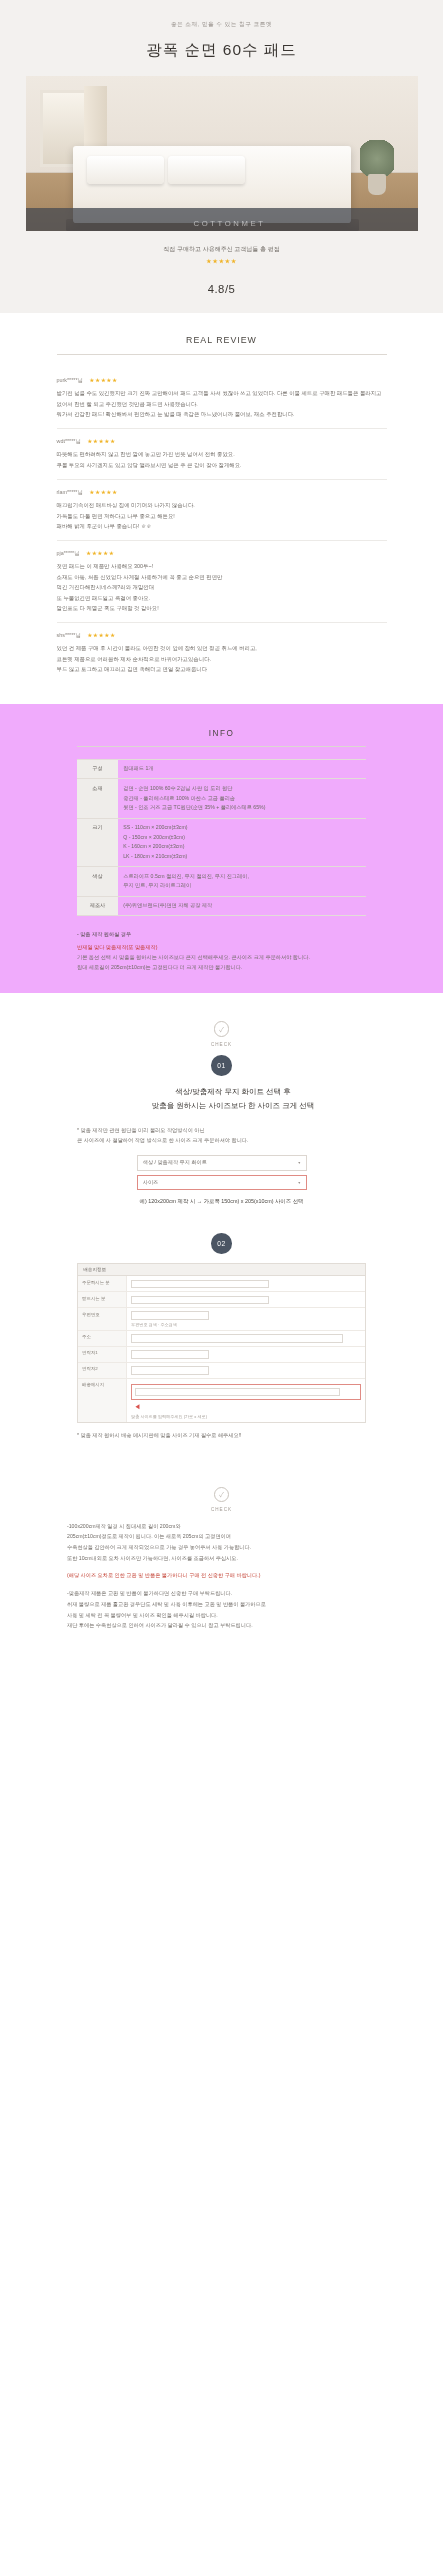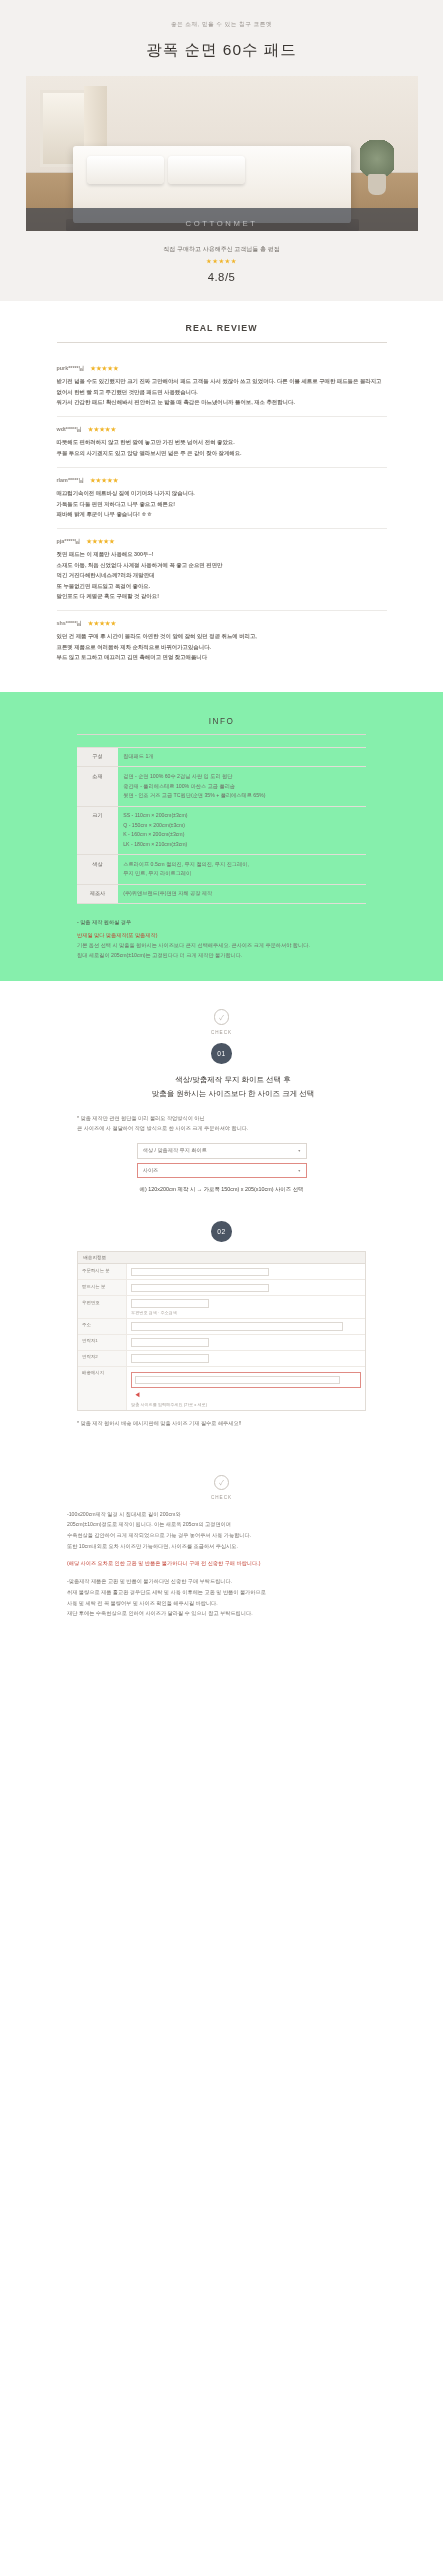--- a/index.html
+++ b/index.html
@@ -78,63 +78,63 @@
     box-shadow: 0 1.5px 3.1px rgba(0,0,0,.12);
   }
   .hp-pillow1 { left:61px; }
   .hp-pillow2 { left:142px; }
   .hp-frame {
     position:absolute; left:40px; bottom:0; width:293px; height:12.4px;
     background: linear-gradient(180deg,#8a6a48,#6d5135);
     border-radius: 1.5px;
   }
   .hp-brand {
-    position:absolute; left:0; bottom:3.1px; width:100%;
+    position:absolute; left:8px; bottom:3.1px; width:100%;
     text-align:center; color:rgba(255,255,255,.55);
     font-size: 7.7px; letter-spacing: 2.6px;
   }
   .hp-band {
     position:absolute; left:0; bottom:0; width:100%; height:23px;
     background: rgba(70,74,82,.75);
   }
 
   .hero-foot {
     padding: 13.4px 0 18.5px 0;
     background:#f3f1ef;
   }
   .hero-foot-line {
     font-size: 6px; color:#6d6862; margin-bottom: 4.1px;
   }
   .stars { color:#f0b429; font-size: 5.7px; letter-spacing:0.5px; }
   .hero-score {
-    font-size: 11.3px; color:#3a3632; letter-spacing:0.5px; margin-top:5px;
-  }
-
-  
-  .section-white { background:#fff;font-weight:bold; }
+    font-size: 11.3px; color:#3a3632; letter-spacing:0.5px; margin-top:17px;
+  }
+
+  
+  .section-white { background:#fff; }
   .rr-title {
     text-align:center; font-size:8.8px; letter-spacing:1px;
     color:#4a4641; padding: 21.6px 0 2.1px 0;
   }
   .rr-rule {
     width: 330px; height:0.5px; background:#ddd8d2; margin: 7.2px auto 13.4px auto;
   }
   .reviews { width: 330px; margin: 0 auto; }
   .review {
     padding: 7.2px 0 8.2px 0;
     border-bottom: 0.5px solid #eceae7;
   }
   .review:last-child { border-bottom:none; }
   .rv-head { margin-bottom: 4.1px; }
   .rv-user { font-size: 5.4px; color:#8b857f; margin-right:4.1px; }
   .rv-stars { color:#f0b429; font-size: 5.2px; letter-spacing:0.5px; }
   .rv-body { font-size: 5.4px; line-height: 1.95; color:#6f6a65; }
 
   
-  .info-wrap { background:#86efac; padding: 25px 0 20.6px 0; margin-top: 20.6px; }
+  .info-wrap { background:#f0abfc; padding: 25px 0 20.6px 0; margin-top: 20.6px; }
   .info-title { text-align:center; font-size:8.2px; letter-spacing:1.5px; color:#4a4641; }
   .info-rule { width: 289px; height:0.5px; background:#dcd7d1; margin:8.2px auto 12.4px auto; }
   table.info { width: 289px; margin: 0 auto; border-collapse: collapse; }
   table.info th, table.info td {
     border-top: 0.5px solid #e2ddd7;
     border-bottom: 0.5px solid #e2ddd7;
     padding: 4.6px 5.2px;
     font-size: 5.2px;
     color:#6f6a65;
     line-height: 1.85;

